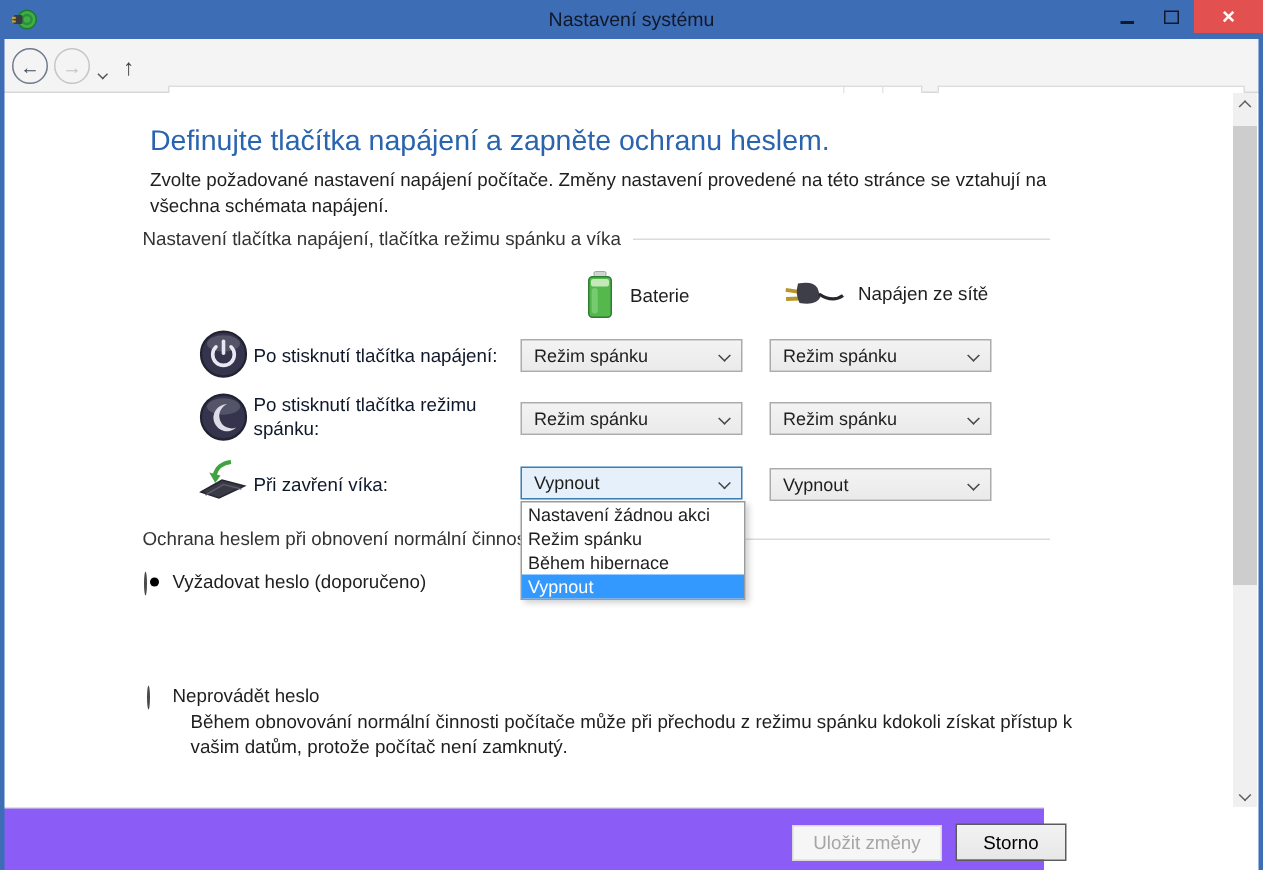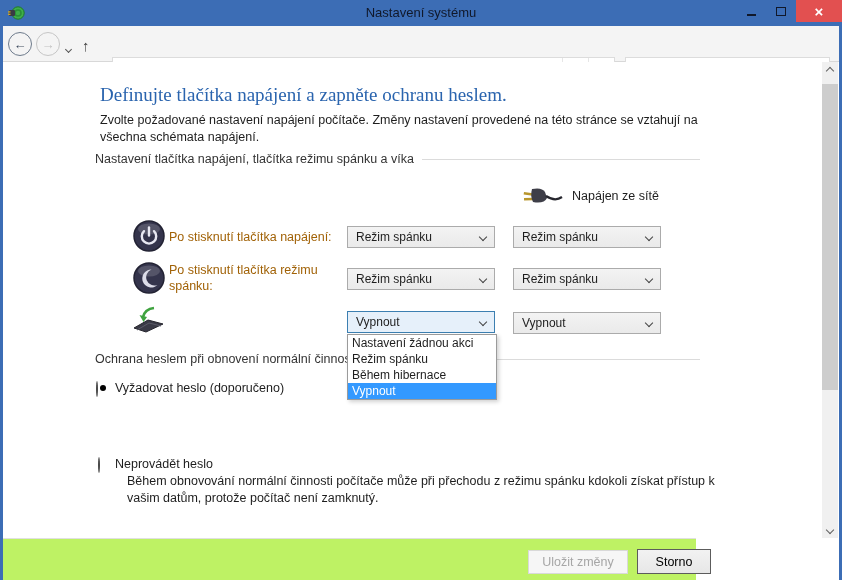--- a/index.html
+++ b/index.html
@@ -32,27 +32,27 @@
   .crumb-sep { font-size:8px; color:#3c3c3c; padding:0 2px; }
   .addr-seg { width:26px; height:100%; display:flex; align-items:center; justify-content:center; border-left:1px solid #e6e6e6; }
   .searchbox { position:absolute; left:625px; top:31px; width:205px; height:25px; background:#fff; border:1px solid #dcdcdc; display:flex; align-items:center; }
   .searchbox input { flex:1; border:none; outline:none; font-family:inherit; font-size:12px; padding:0 6px; color:#3c3c3c; background:transparent; }
   .searchbox input::placeholder { color:#9a9a9a; opacity:1; }
   .searchbox .mag { width:28px; display:flex; align-items:center; justify-content:center; }
 
   
   .content { position:absolute; left:3px; top:62px; width:819px; height:476px; background:#fff; }
   .abs { position:absolute; }
-  .page-heading { left:97px; top:22px; font-size:19px; color:#2a64ae;font-family:Liberation Serif, serif; }
+  .page-heading { left:97px; top:22px; font-size:19px; color:#2a64ae; }
   .intro { left:97px; top:50px; width:605px; font-size:12.5px; line-height:17px; color:#1e1e1e; }
   .sectionhead { display:flex; align-items:center; gap:8px; width:605px; left:92px; }
   .sectionhead .txt { white-space:nowrap; color:#333; font-size:12.5px; }
   .sectionhead .line { flex:1; height:1px; background:#dbdbdb; }
   .colhead { display:flex; align-items:center; gap:9px; font-size:12.5px; }
-  .rowlabel { font-size:12.5px; color:#a16207; width:176px; line-height:16px; }
+  .rowlabel { font-size:12.5px; color:#0f172a; width:176px; line-height:16px; }
 
   .combo { width:148px; height:22px; background:linear-gradient(#f3f3f3,#eaeaea); border:1px solid #ababab; display:flex; align-items:center; padding:0 8px; font-size:12px; color:#1e1e1e; cursor:default; }
   .combo .val { flex:1; white-space:nowrap; overflow:hidden; }
   .combo .chev { width:6px; height:6px; border-color:#444; }
   .combo.focused { background:#e6f0fa; border:1px solid #3c7fb1; }
 
   .listbox { left:344px; top:272px; width:150px; background:#fff; border:1px solid #9b9b9b; z-index:10; box-shadow:2px 2px 4px rgba(0,0,0,.18); }
   .listbox .opt { height:16px; line-height:16px; padding:0 4px; font-size:12px; white-space:nowrap; }
   .listbox .opt.selected { background:#3399ff; color:#fff; }
 
@@ -62,21 +62,21 @@
   .para { width:592px; font-size:12.5px; line-height:16.5px; color:#1e1e1e; }
   .para a { color:#0066cc; }
 
   
   .scrollbar { position:absolute; right:4px; top:62px; width:16px; height:476px; background:#f0f0f0; }
   .scroll-arrow { position:absolute; left:0; width:16px; height:17px; display:flex; align-items:center; justify-content:center; background:#f0f0f0; }
   .scroll-arrow .chev { border-color:#606060; }
   .scroll-thumb { position:absolute; left:0; top:22px; width:16px; height:306px; background:#cdcdcd; }
 
   
-  .footer { position:absolute; left:0; top:538px; width:696px; height:42px; background:#bef264; border-top:1px solid #e0e0e0; }
+  .footer { position:absolute; left:0; top:538px; width:696px; height:42px; background:#8b5cf6; border-top:1px solid #e0e0e0; }
   .btn { position:absolute; font-family:inherit; font-size:12.5px; }
   .btn-save { left:528px; top:11px; width:100px; height:24px; background:#f6f6f6; border:1px solid #d9d9d9; color:#a6a6a6; }
   .btn-cancel { left:637px; top:10px; width:74px; height:25px; background:linear-gradient(#f2f2f2,#e7e7e7); border:1px solid #5c5c5c; color:#000; }
 
   
   .edge { position:absolute; top:26px; bottom:0; width:3px; background:#3c6db5; z-index:40; }
   .edge.left { left:0; } .edge.right { right:0; }
 </style>
 </head>
 <body>
@@ -157,20 +157,29 @@
 
     <div class="abs page-heading">Definujte tlačítka napájení a zapněte ochranu heslem.</div>
     <div class="abs intro">Zvolte požadované nastavení napájení počítače. Změny nastavení provedené na této stránce se vztahují na všechna schémata napájení.</div>
 
     <div class="abs sectionhead" style="top:90px">
       <span class="txt">Nastavení tlačítka napájení, tlačítka režimu spánku a víka</span>
         <span class="line"></span>
     </div>
 
     
+    <div class="abs colhead" style="left:386px;top:118px">
+      <svg width="22" height="33" viewBox="0 0 22 33">
+        <rect x="7" y="1" width="8" height="4" rx="1" fill="#cfd4cf" stroke="#9aa09a" stroke-width=".6"></rect>
+        <rect x="3.5" y="4.5" width="15" height="27" rx="2.5" fill="#55b84d" stroke="#2e7d32"></rect>
+        <rect x="5" y="6" width="12" height="5" rx="1.5" fill="#c4e8b8"></rect>
+        <rect x="5.5" y="12" width="4" height="17" rx="2" fill="#7fd078" opacity=".8"></rect>
+      </svg>
+      <span>Baterie</span>
+    </div>
     <div class="abs colhead" style="left:520px;top:122px">
       <svg width="40" height="24" viewBox="0 0 40 24">
         <rect x="1" y="8" width="9" height="2.6" fill="#b8962e" transform="rotate(8 1 8)"></rect>
         <rect x="1" y="14" width="9" height="2.6" fill="#b8962e" transform="rotate(-2 1 14)"></rect>
         <path d="M9 5 Q19 3 22 8 L24 14 Q21 20 10 18 Q7 12 9 5 Z" fill="#3e3e48"></path>
         <path d="M23 12 Q32 18 39 13" fill="none" stroke="#26262e" stroke-width="2.2"></path>
       </svg>
       <span>Napájen ze sítě</span>
     </div>
 
@@ -213,20 +222,21 @@
 
     
     <span class="abs" style="left:127px;top:244px">
       <svg width="38" height="30" viewBox="0 0 38 30">
         <path d="M4 22 L18 14 L33 18 L16 26 Z" fill="#3a3a46" stroke="#26262e"></path>
         <path d="M7 24 L19 17 L31 20" fill="none" stroke="#5a5a68" stroke-width="1"></path>
         <path d="M24 2 Q15 3 13 11" fill="none" stroke="#3fa33f" stroke-width="2.6"></path>
         <path d="M9.5 9 L17 11 L13.5 16 Z" fill="#3fa33f"></path>
       </svg>
     </span>
+    <div class="abs rowlabel" style="left:166px;top:253px">Při zavření víka:</div>
     <div class="abs combo focused" style="left:344px;top:249px">
       <span class="val">Vypnout</span>
         <span class="chev down"></span>
     </div>
     <div class="abs combo" style="left:510px;top:250px">
       <span class="val">Vypnout</span>
         <span class="chev down"></span>
     </div>
 
     

